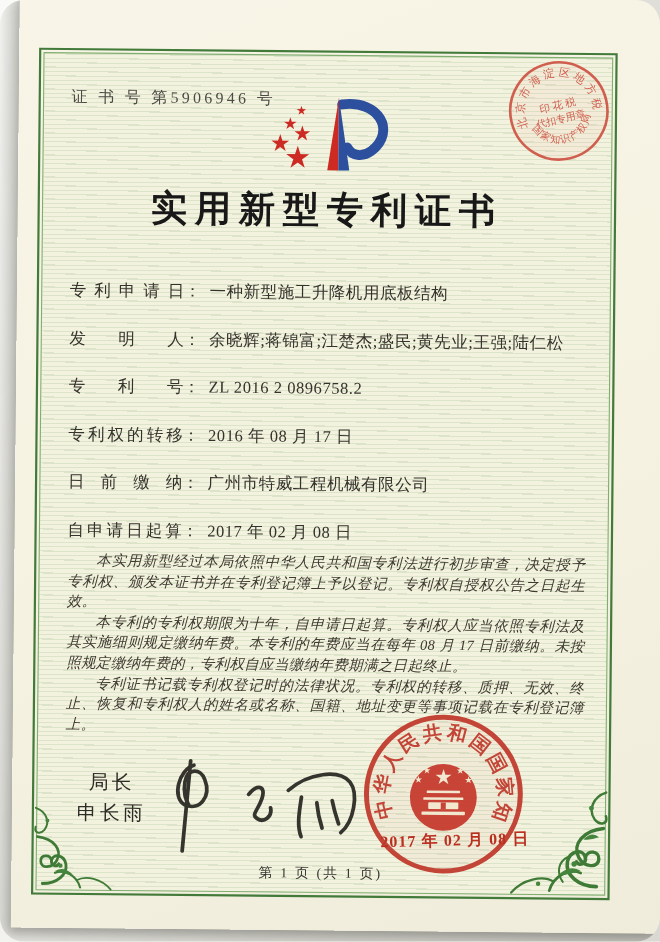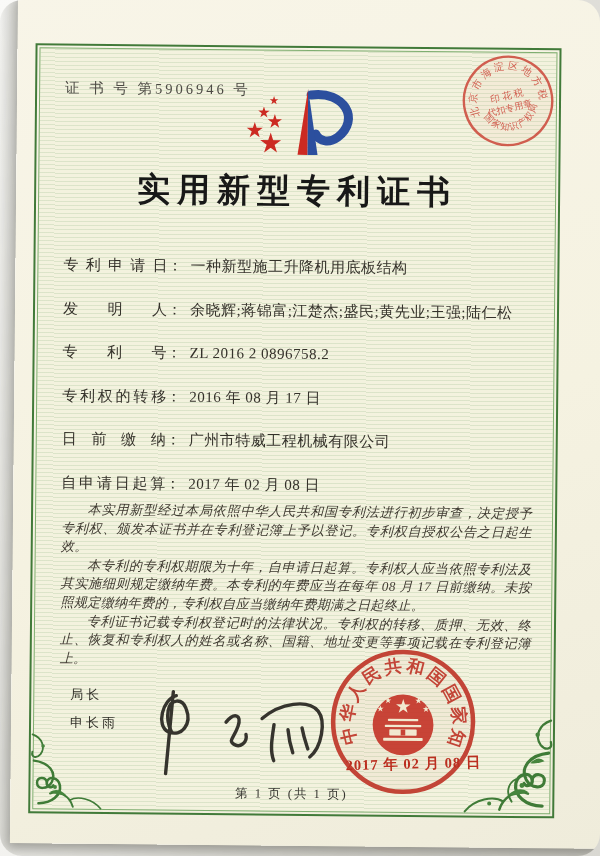--- a/index.html
+++ b/index.html
@@ -40,22 +40,22 @@
   .row{margin-bottom:27px;font-size:15px;color:#35322b;line-height:16.5px;white-space:nowrap;}
   .row .lab{display:inline-block;width:104px;text-align:justify;text-align-last:justify;}
   .row .colon{margin-right:8px;}
   .row .val{letter-spacing:.5px;}
   .paras{
     position:absolute;left:25px;right:20px;top:452px;
     font-size:13.2px;line-height:18.6px;color:#3f3a31;font-style:italic;
     letter-spacing:.3px;text-align:justify;
   }
   .paras p{margin:0;text-indent:2em;}
-  .signer{position:absolute;left:36px;top:632px;font-size:13px;color:#2e2c26;
-    line-height:28px;letter-spacing:3px;}
+  .signer{position:absolute;left:36px;top:648px;font-size:18px;color:#2e2c26;
+    line-height:28px;letter-spacing:3px;text-align:center;}
   .signature{position:absolute;left:108px;top:632px;width:190px;height:100px;}
   .office-seal{position:absolute;left:293px;top:594px;width:152px;height:152px;opacity:.93;}
   .seal-date{
     position:absolute;left:312px;top:702px;width:170px;font-size:14.5px;font-weight:600;
     color:#bb2f20;letter-spacing:1px;transform:rotate(-2deg);z-index:5;white-space:nowrap;
   }
   .tax-stamp{position:absolute;left:420px;top:0px;width:96px;height:96px;opacity:.88;}
   .footer{
     position:absolute;left:0;right:0;bottom:8px;text-align:center;
     font-size:12.5px;color:#363630;letter-spacing:2px;

